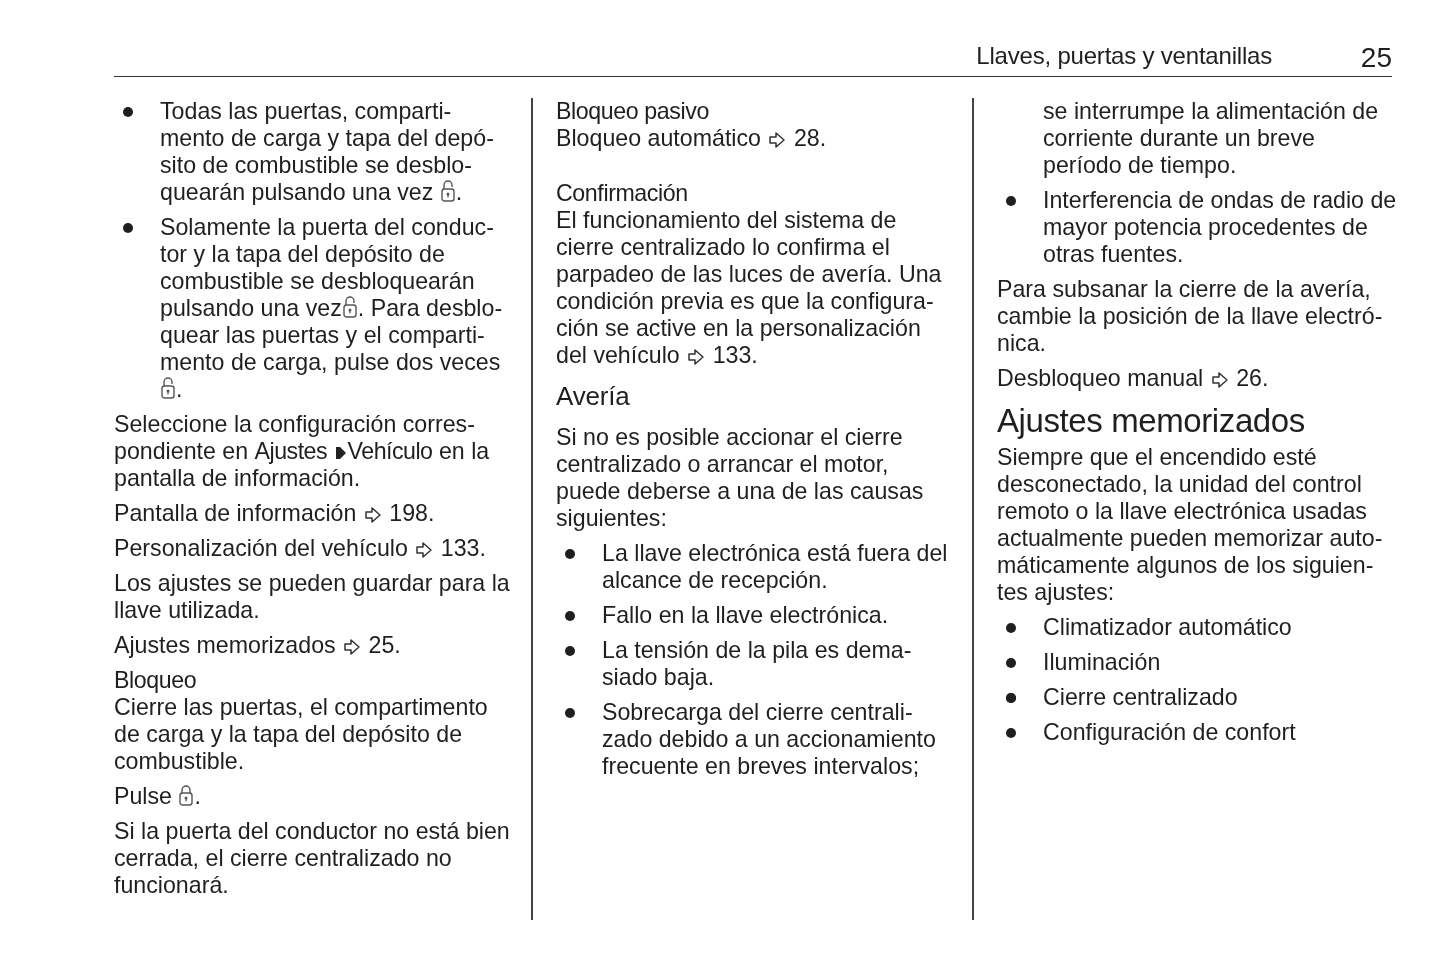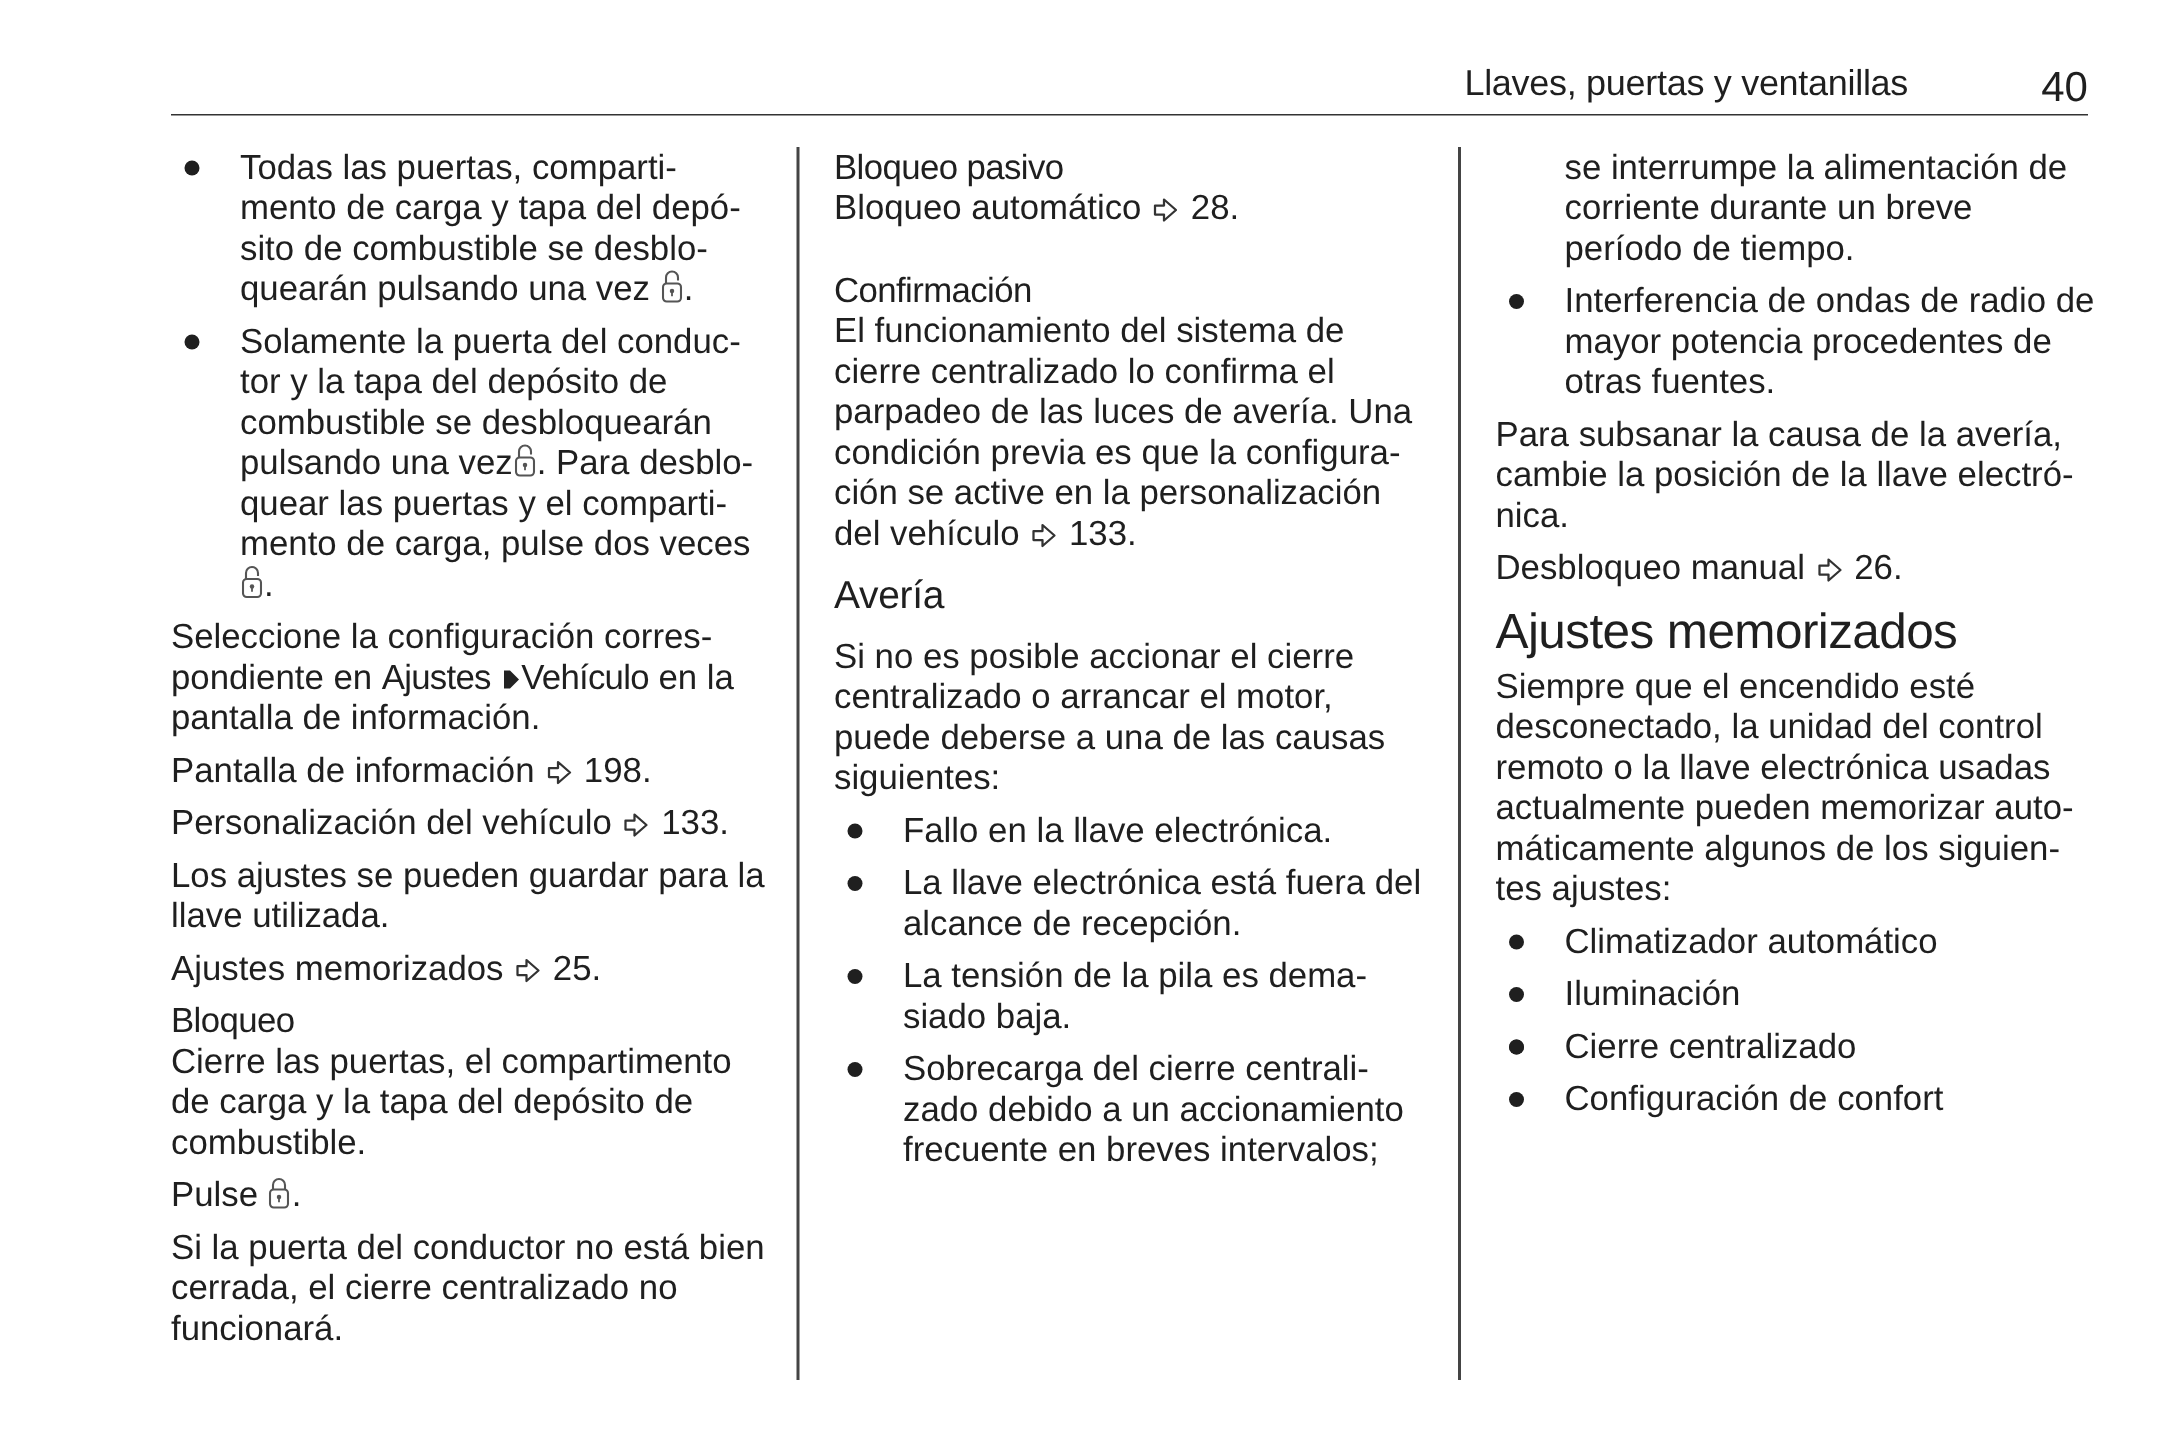--- a/index.html
+++ b/index.html
@@ -66,21 +66,21 @@
       <path d="M2 6 H8 V2 L16 9 L8 16 V12 H2 Z" fill="none" stroke="#333" stroke-width="1.5" stroke-linejoin="round"></path>
     </symbol>
     <symbol id="sym-arrow" viewBox="0 0 12 18">
       <path d="M1 3 H5 L11 9 L5 15 H1 Z" fill="#222"></path>
     </symbol>
   </defs>
 </svg>
 
 <div class="header">
   <span class="header-title">Llaves, puertas y ventanillas</span>
-  <span class="header-page">40</span>
+  <span class="header-page">25</span>
 </div>
 
 <div class="divider div1"></div>
 <div class="divider div2"></div>
 
 <div class="col col1">
   <div class="bul">
     <span class="dot"></span>
     <span>Todas las puertas, comparti-mento de carga y tapa del depó-sito de combustible se desblo-quearán pulsando una vez</span>
     <svg class="ico" width="14" height="24">
@@ -147,30 +147,30 @@
   <div class="subhead">Confirmación</div>
   <p>
     <span>El funcionamiento del sistema de cierre centralizado lo confirma el parpadeo de las luces de avería. Una condición previa es que la configura-ción se active en la personalización del vehículo</span>
     <svg class="ico" width="18" height="18">
         <use href="#sym-ref"></use>
       </svg>
     <span>133.</span>
   </p>
   <div class="h2">Avería</div>
   <p>Si no es posible accionar el cierre centralizado o arrancar el motor, puede deberse a una de las causas siguientes:</p>
+  <div class="bul"><span class="dot"></span><span>La llave electrónica está fuera del alcance de recepción.</span></div>
   <div class="bul"><span class="dot"></span><span>Fallo en la llave electrónica.</span></div>
-  <div class="bul"><span class="dot"></span><span>La llave electrónica está fuera del alcance de recepción.</span></div>
   <div class="bul"><span class="dot"></span><span>La tensión de la pila es dema-siado baja.</span></div>
   <div class="bul"><span class="dot"></span><span>Sobrecarga del cierre centrali-zado debido a un accionamiento frecuente en breves intervalos;</span></div>
 </div>
 
 <div class="col col3">
   <div class="cont" style="margin-bottom:8px">se interrumpe la alimentación de corriente durante un breve período de tiempo.</div>
   <div class="bul"><span class="dot"></span><span>Interferencia de ondas de radio de mayor potencia procedentes de otras fuentes.</span></div>
-  <p>Para subsanar la causa de la avería, cambie la posición de la llave electró-nica.</p>
+  <p>Para subsanar la cierre de la avería, cambie la posición de la llave electró-nica.</p>
   <p>
     <span>Desbloqueo manual</span>
     <svg class="ico" width="18" height="18">
         <use href="#sym-ref"></use>
       </svg>
     <span>26.</span>
   </p>
   <div class="h1">Ajustes memorizados</div>
   <p>Siempre que el encendido esté desconectado, la unidad del control remoto o la llave electrónica usadas actualmente pueden memorizar auto-máticamente algunos de los siguien-tes ajustes:</p>
   <div class="bul"><span class="dot"></span><span>Climatizador automático</span></div>

